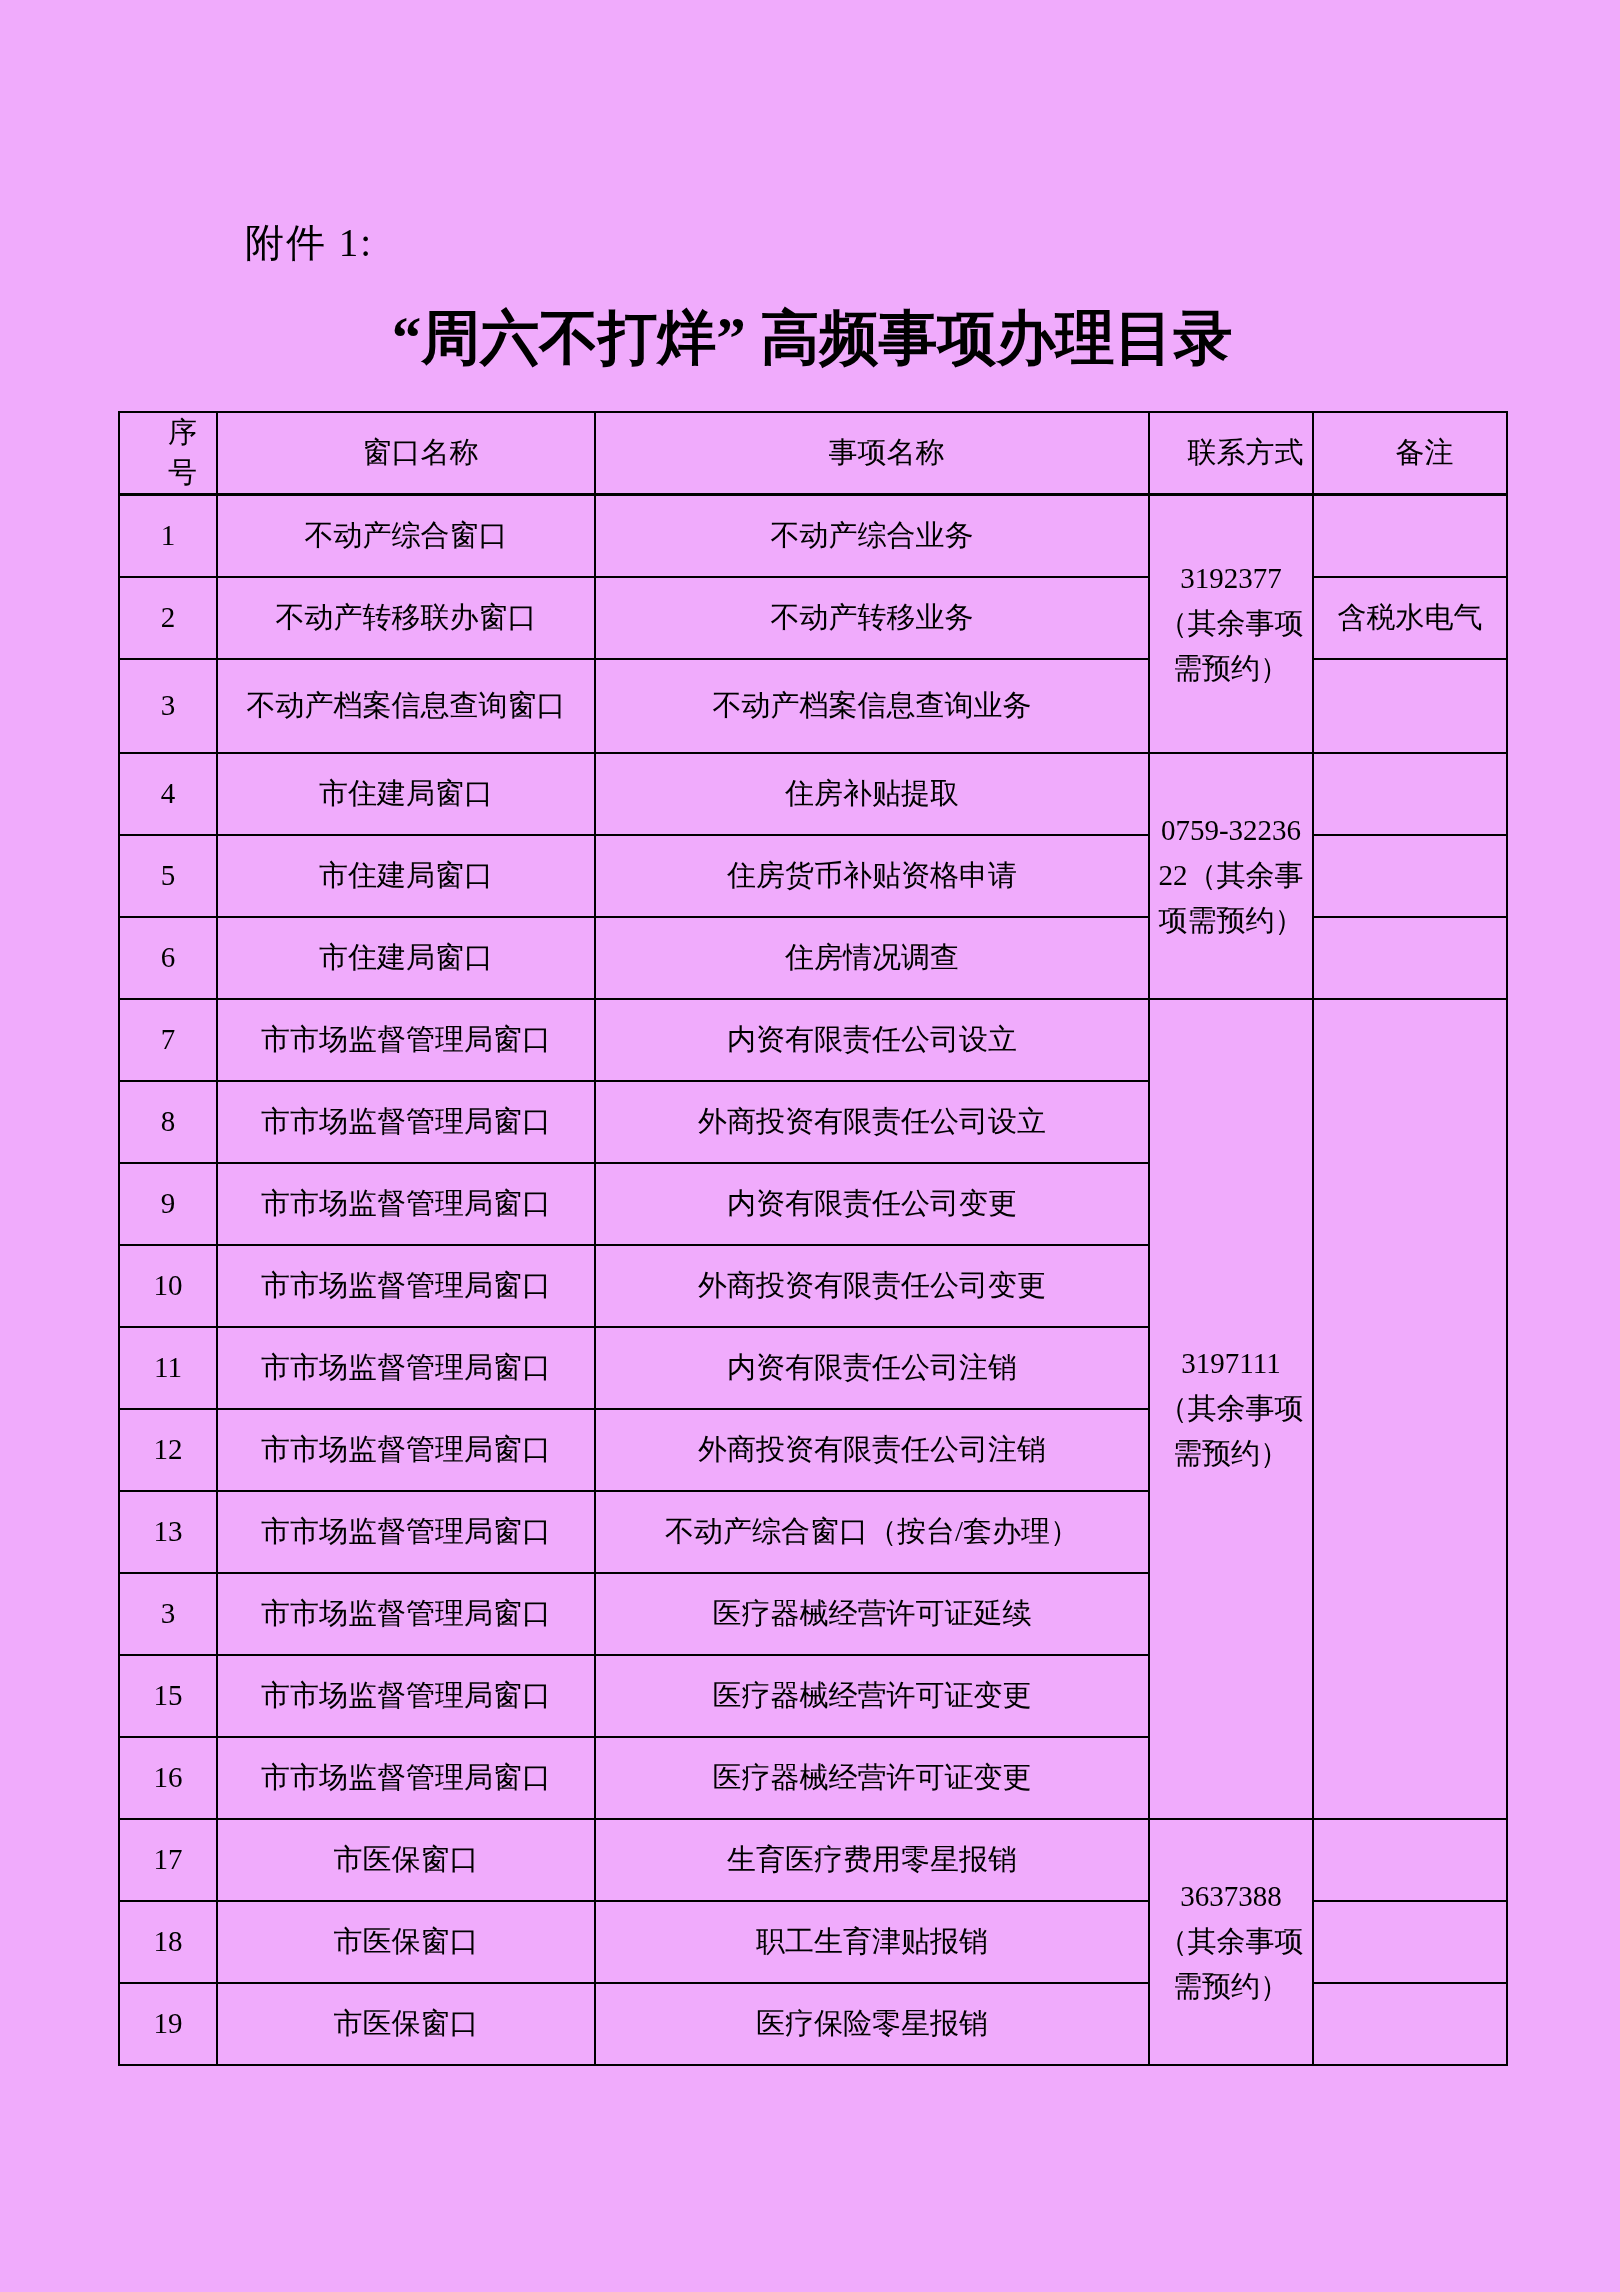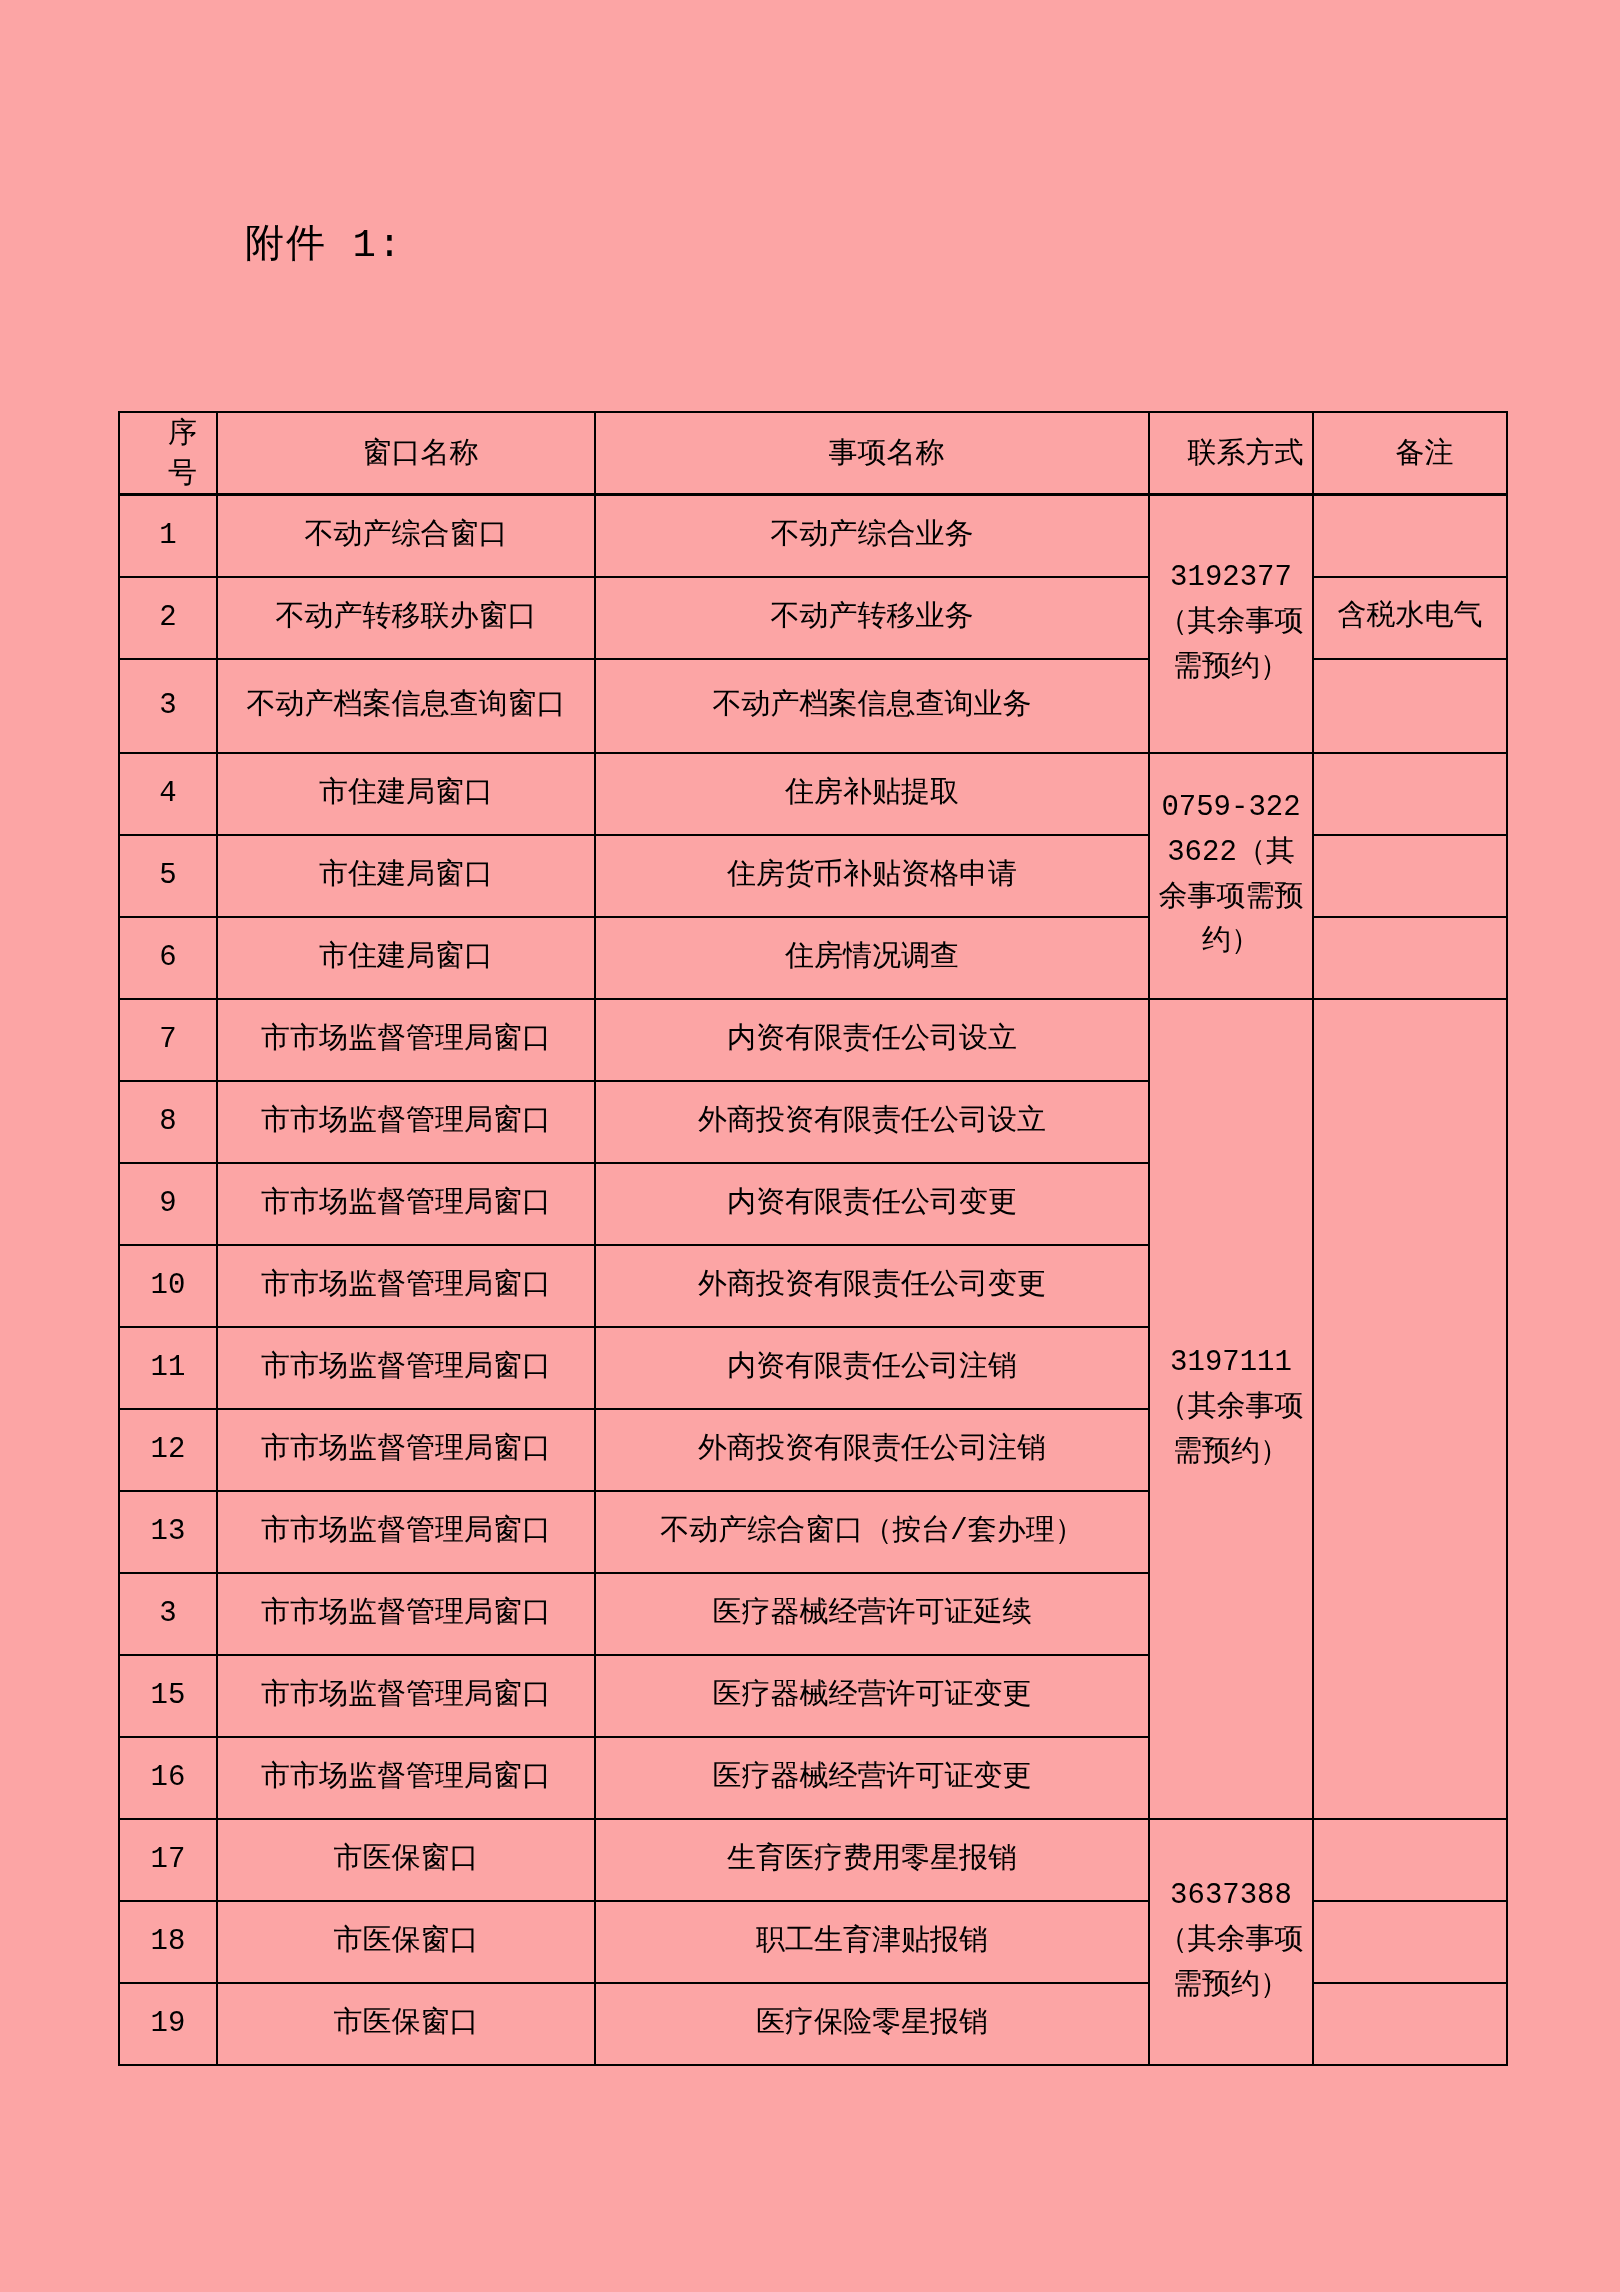--- a/index.html
+++ b/index.html
@@ -4,22 +4,22 @@
 <style>
   html, body {
     margin: 0;
     padding: 0;
     background: #888;
   }
   .page {
     position: relative;
     width: 1620px;
     height: 2293px;
-    background: #fca5a5;
-    font-family: Liberation Mono, monospace;
+    background: #f0abfc;
+    font-family: Liberation Serif, serif;
     color: #000000;
     overflow: hidden;
   }
   .attachment-label {
     position: absolute;
     left: 245px;
     top: 216px;
     font-size: 39px;
     letter-spacing: 2px;
     white-space: nowrap;
@@ -69,20 +69,21 @@
     padding: 0 13.7px;
   }
 </style>
 </head>
 <body>
 
 <div class="page">
 
   <div class="attachment-label">附件 1:</div>
 
+  <div class="doc-title">“周六不打烊” 高频事项办理目录</div>
 
   <table class="main-table">
     <colgroup>
       <col style="width:98px">
       <col style="width:378px">
       <col style="width:554px">
       <col style="width:164px">
       <col style="width:194px">
     </colgroup>
     <thead>

